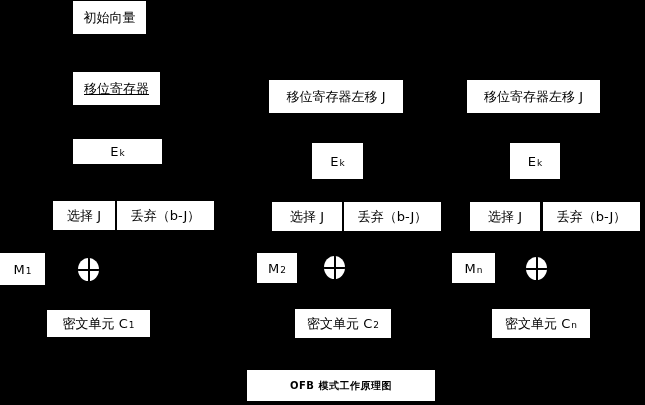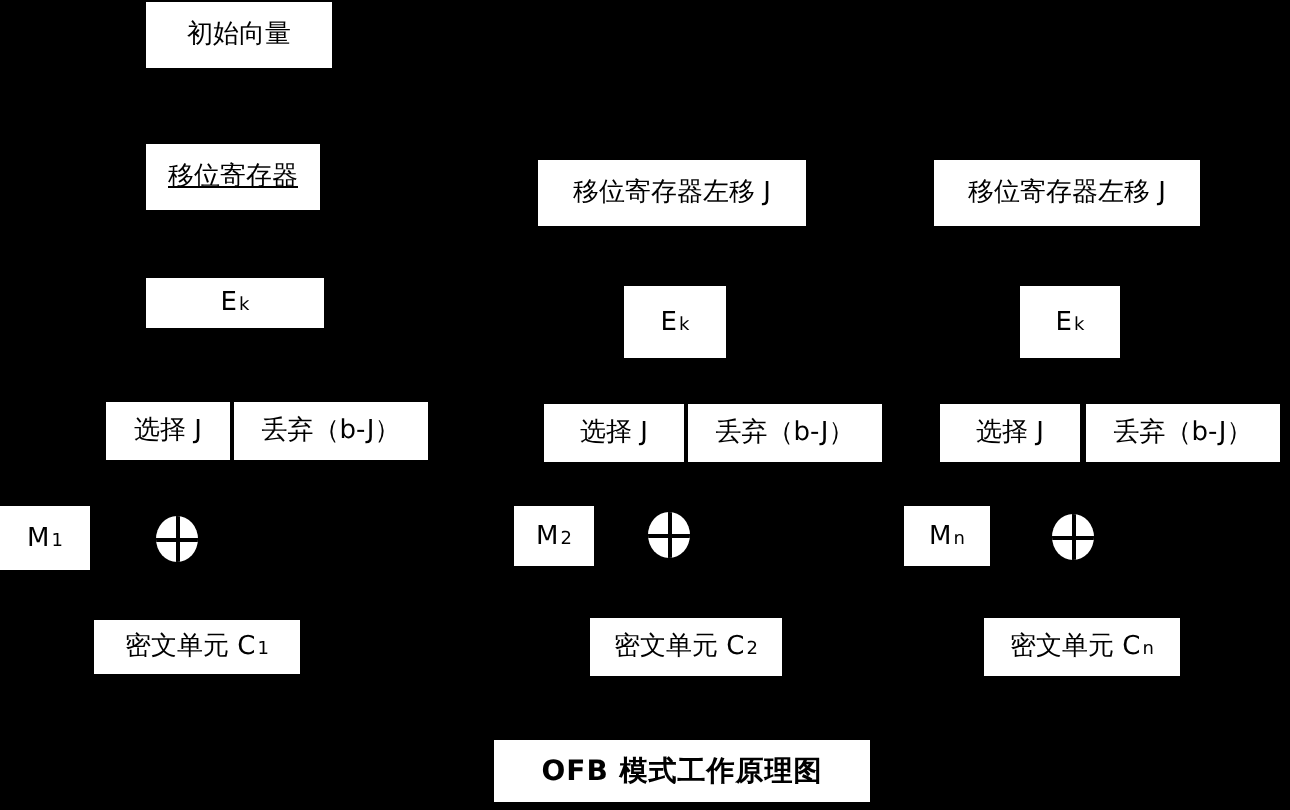--- a/index.html
+++ b/index.html
@@ -27,21 +27,21 @@
     box-sizing: border-box;
   }
   .box sub {
     font-size: 9px;
     line-height: 1;
     transform: translateY(2px);
     margin-left: 1px;
   }
   .title-box {
     font-weight: bold;
-    font-size: 14px;
+    font-size: 10px;
     letter-spacing: 0.5px;
   }
   .xor {
     position: absolute;
     background: #ffffff;
     border-radius: 50%;
     overflow: hidden;
   }
   .xor .h-line {
     position: absolute;
@@ -58,21 +58,21 @@
     width: 2px;
     margin-left: -1px;
     background: #000000;
   }
 </style>
 </head>
 <body>
 
 <div id="canvas">
 
-  <div class="box" style="left:73px; top:1px; width:93px; height:33px;">初始向量</div>
+  <div class="box" style="left:73px; top:1px; width:73px; height:33px;">初始向量</div>
 
   <div class="box" style="left:73px; top:72px; width:87px; height:33px;text-decoration:underline;">移位寄存器</div>
 
   <div class="box" style="left:73px; top:139px; width:89px; height:25px;">
     <span>E</span>
       <sub>k</sub>
   </div>
 
   <div class="box" style="left:53px; top:201px; width:62px; height:29px;">选择 J</div>
 

